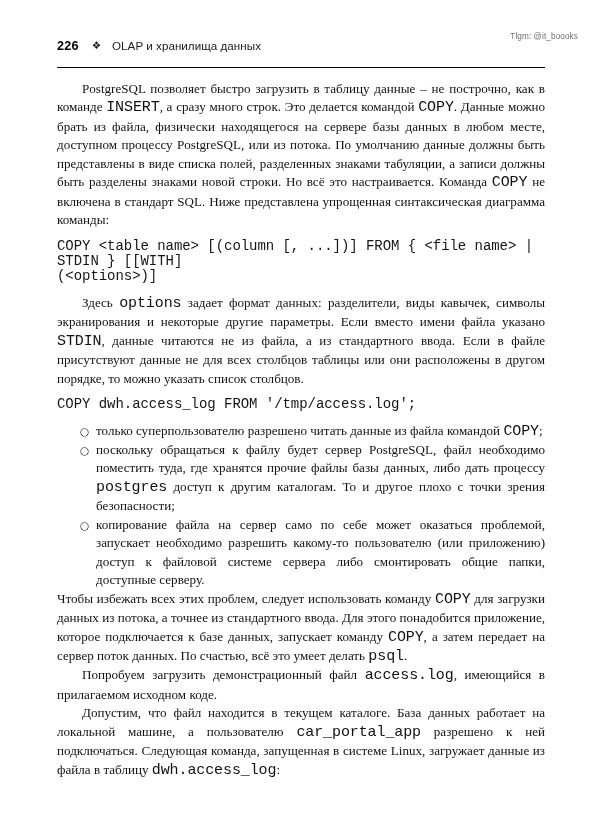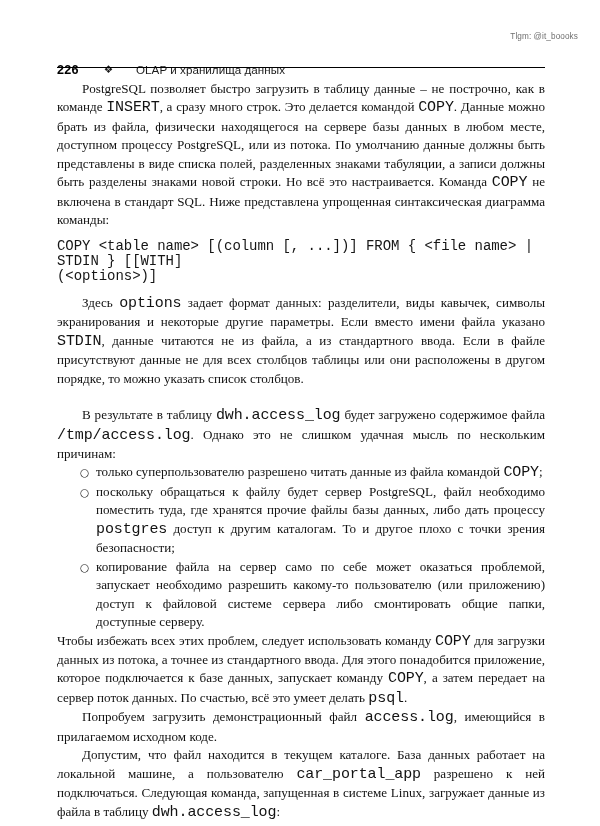--- a/index.html
+++ b/index.html
@@ -31,26 +31,26 @@
     font-family: "Liberation Sans", "DejaVu Sans", sans-serif;
     font-size: 8.2px;
     color: #6f6f6f;
     letter-spacing: 0.1px;
     white-space: nowrap;
   }
 
   
   .running-head {
     position: absolute;
-    top: 63px;
+    top: 39px;
     left: 57px;
     width: 488px;
     display: flex;
     align-items: baseline;
-    gap: 12px;
+    gap: 0;
   }
   .folio {
     font-family: "Liberation Sans", "DejaVu Sans", sans-serif;
     font-weight: bold;
     font-size: 12.6px;
     color: #000000;
     letter-spacing: 0.2px;
   }
   .head-ornament {
     font-family: "DejaVu Sans", sans-serif;
@@ -166,23 +166,23 @@
 
     <div class="gap-before-code"></div>
     <pre class="code-block">COPY &lt;table name&gt; [(column [, ...])] FROM { &lt;file name&gt; | STDIN } [[WITH]
 (&lt;options&gt;)]</pre>
     <div class="gap-after-code"></div>
 
     <p class="para"><span>Здесь </span><code>options</code><span> задает формат данных: разделители, виды кавычек, символы экранирования и некоторые другие параметры. Если вместо имени файла указано </span><code>STDIN</code><span>, данные читаются не из файла, а из стандартного ввода. Если в файле присутствуют данные не для всех столбцов таблицы или они расположены в другом порядке, то можно указать список столбцов.</span></p>
 
 
     <div class="gap-before-code"></div>
+    <pre class="code-block">COPY dwh.access_log FROM '/tmp/access.log';</pre>
     <div class="gap-after-code"></div>
 
-    <p class="para"><span>В результате в таблицу </span><code>dwh.access_log</code><span> будет загружено содержимое файла </span><code>/tmp/access.log</code><span>. Однако это не слишком удачная мысль по нескольким причинам:</span></p>
 
     <ul class="bullets">
       <li>
         <span class="bullet-glyph">○</span><span>только суперпользователю разрешено читать данные из файла командой </span><code>COPY</code><span>;</span>
       </li>
       <li>
         <span class="bullet-glyph">○</span><span>поскольку обращаться к файлу будет сервер PostgreSQL, файл необходимо поместить туда, где хранятся прочие файлы базы данных, либо дать процессу </span><code>postgres</code><span> доступ к другим каталогам. То и другое плохо с точки зрения безопасности;</span>
       </li>
       <li>
         <span class="bullet-glyph">○</span><span>копирование файла на сервер само по себе может оказаться проблемой, запускает необходимо разрешить какому-то пользователю (или приложению) доступ к файловой системе сервера либо смонтировать общие папки, доступные серверу.</span>

